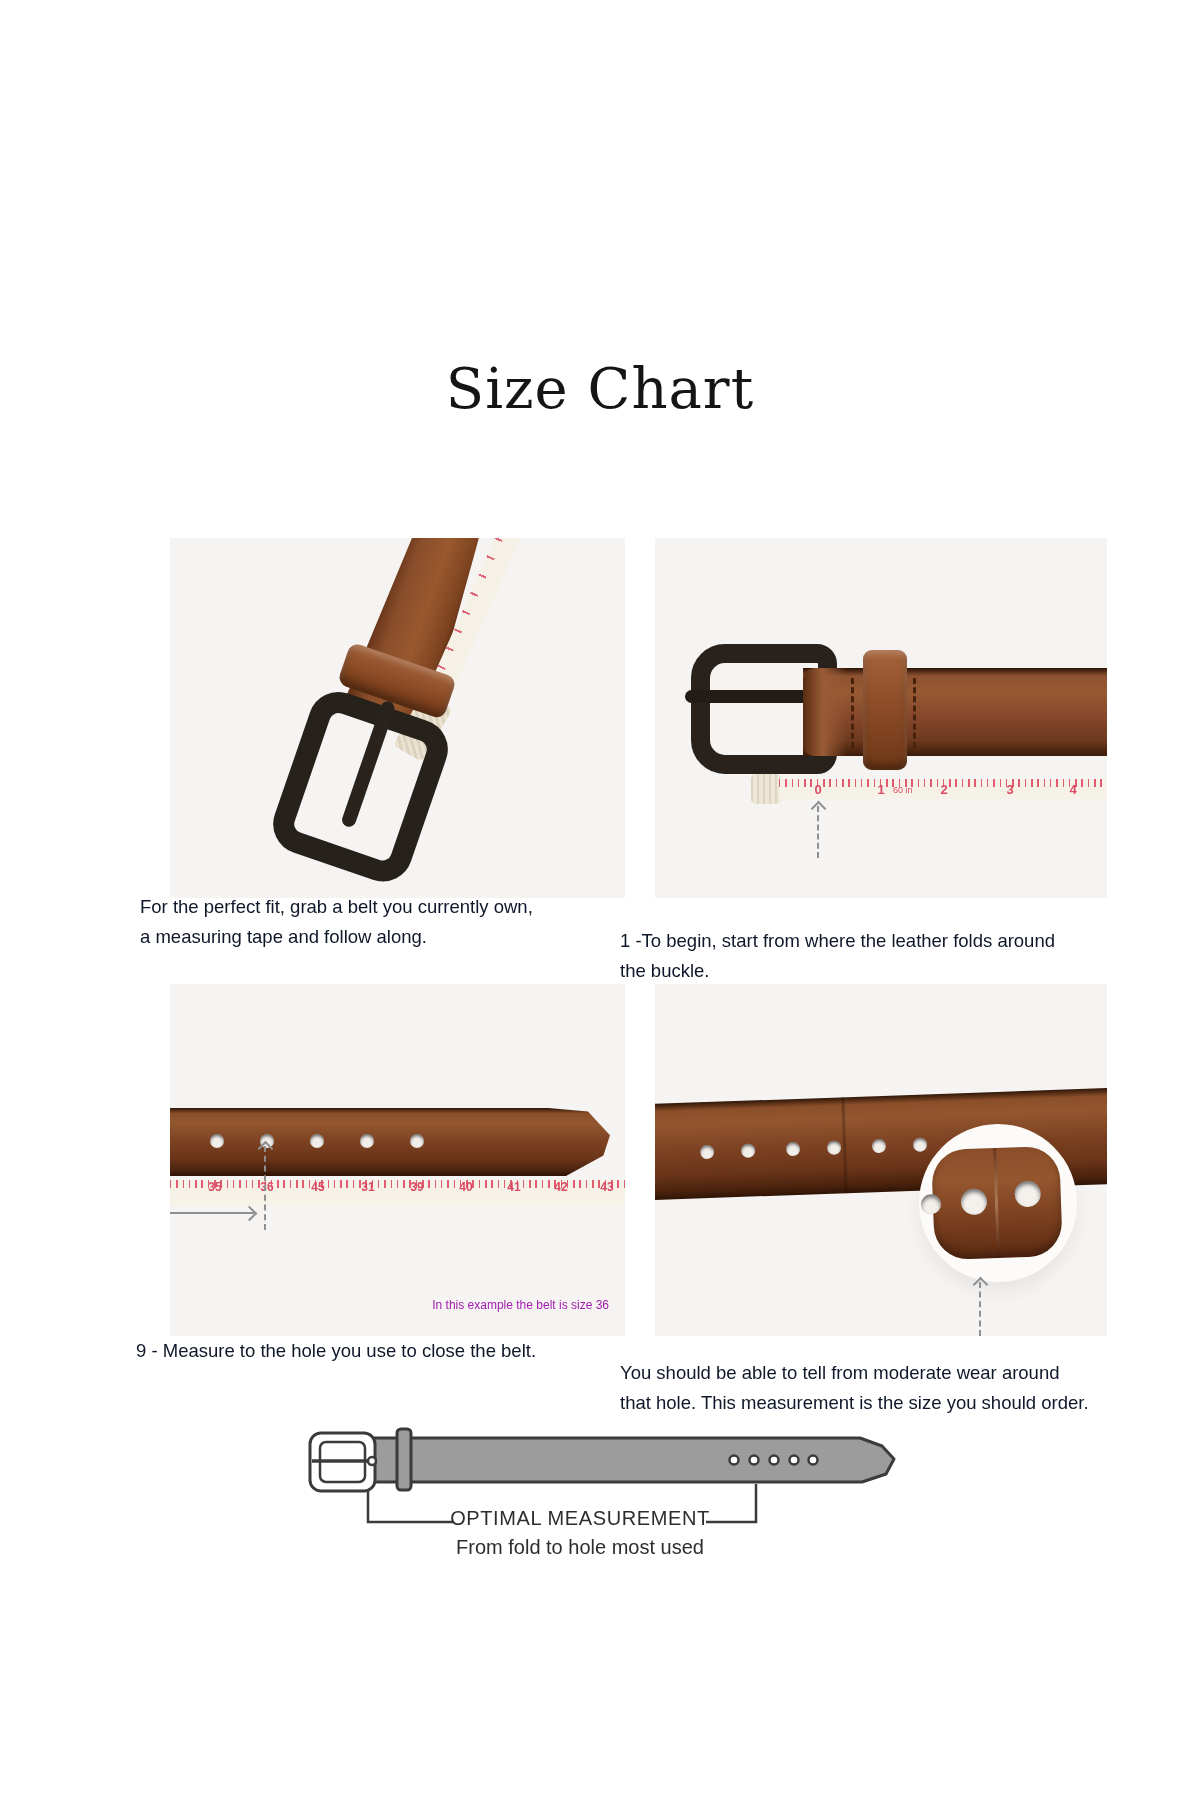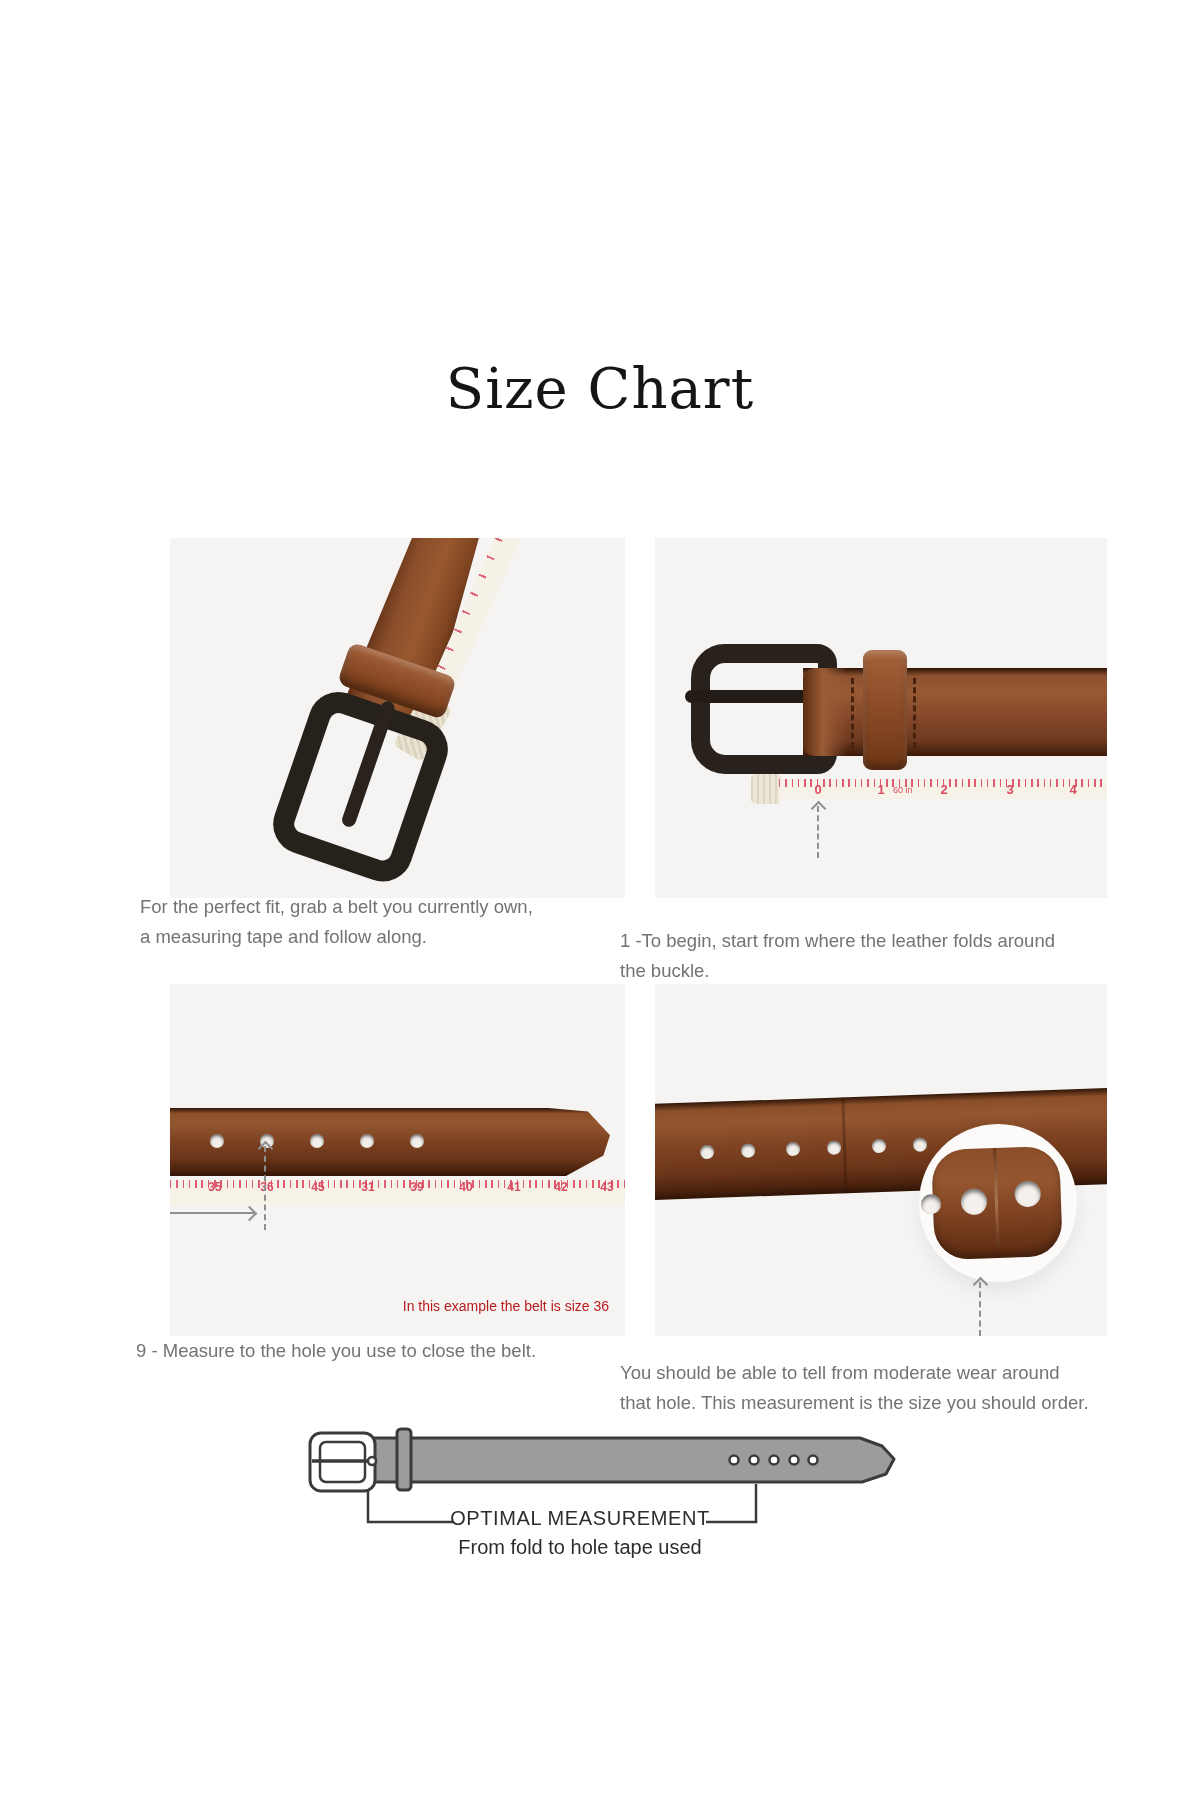--- a/index.html
+++ b/index.html
@@ -11,21 +11,21 @@
          font-family:"DejaVu Serif",serif;font-size:56px;font-weight:400;color:#151515;letter-spacing:1px;}
 
   
   .photo{position:absolute;background:#f5f4f2;overflow:hidden;}
   #p1{left:130px;top:522px;width:455px;height:360px;}
   #p2{left:615px;top:522px;width:452px;height:360px;}
   #p3{left:130px;top:968px;width:455px;height:352px;}
   #p4{left:615px;top:968px;width:452px;height:352px;}
 
   
-  .caption{position:absolute;font-size:18.5px;line-height:30px;color:#737373;white-space:pre-line;}
+  .caption{position:absolute;font-size:18.5px;line-height:30px;color:#0f172a;white-space:pre-line;}
   #cap1{left:140px;top:892px;width:480px;}
   #cap2{left:620px;top:892px;width:500px;margin-top:34px;}
   #cap3{left:136px;top:1336px;width:480px;}
   #cap4{left:620px;top:1336px;width:540px;margin-top:22px;}
 
   
   .p1-group{position:absolute;left:160px;top:-175px;width:160px;height:560px;transform:rotate(19deg);}
   .p1-strap{position:absolute;left:36px;top:0;width:88px;height:368px;
     clip-path:polygon(26% 0%,74% 0%,100% 100%,0% 100%);
     background:linear-gradient(90deg,#5f2f15 0%,#8a4e2b 25%,#99592f 55%,#7c421f 85%,#4f260f 100%);}
@@ -76,21 +76,21 @@
     clip-path:polygon(0% 0%,86% 0%,95% 5%,100% 40%,98.5% 70%,90% 100%,0% 100%);
     background:linear-gradient(180deg,#2f1608 0%,#8a4e29 8%,#935730 22%,#7c4121 50%,#6b3519 74%,#4a220e 92%,#2f1405 100%);}
   .hole{position:absolute;width:14px;height:14px;border-radius:50%;background:#f2efeb;
     box-shadow:inset 0 2px 3px rgba(0,0,0,.55);}
   .p3-tape{left:0;top:196px;width:455px;height:26px;}
   .tn3{top:196px;width:24px;font-size:12px;}
   .rarr{position:absolute;left:0;top:228px;width:84px;}
   .rarr .shaft{width:100%;height:0;border-top:2px solid #8f8f8f;}
   .rarr .tip{position:absolute;right:-1px;top:-4px;width:9px;height:9px;
     border-top:2px solid #8f8f8f;border-right:2px solid #8f8f8f;transform:rotate(45deg);}
-  .p3-note{position:absolute;right:16px;top:314px;font-size:14px;color:#b91c1c;text-align:right;}
+  .p3-note{position:absolute;right:16px;top:314px;font-size:12px;color:#a21caf;text-align:right;}
 
   
   .p4-strap{position:absolute;left:-8px;top:112px;width:468px;height:96px;transform:rotate(-2deg);
     background:linear-gradient(180deg,#2f1608 0%,#8a4e29 8%,#935730 22%,#7c4121 50%,#6b3519 74%,#4a220e 92%,#2f1405 100%);}
   .p4-seam{position:absolute;left:196px;top:0;width:3px;height:100%;background:rgba(40,15,5,.3);}
   .p4-lens{position:absolute;left:264px;top:140px;width:158px;height:158px;border-radius:50%;
     background:#fcfbfa;box-shadow:0 10px 18px rgba(0,0,0,.06);overflow:hidden;}
   .p4-patch{position:absolute;left:14px;top:24px;width:128px;height:110px;border-radius:34px;
     transform:rotate(-2deg);
     background:linear-gradient(180deg,#8d4f2a 0%,#94562f 30%,#7a3f1f 65%,#5d2b11 100%);
@@ -220,15 +220,15 @@
     <rect x="147" y="4" width="14" height="61" rx="4" fill="#9c9c9c" stroke="#3b3b3b" stroke-width="3"></rect>
     <circle cx="484" cy="35" r="4.5" fill="#ffffff" stroke="#3b3b3b" stroke-width="2.5"></circle>
     <circle cx="504" cy="35" r="4.5" fill="#ffffff" stroke="#3b3b3b" stroke-width="2.5"></circle>
     <circle cx="524" cy="35" r="4.5" fill="#ffffff" stroke="#3b3b3b" stroke-width="2.5"></circle>
     <circle cx="544" cy="35" r="4.5" fill="#ffffff" stroke="#3b3b3b" stroke-width="2.5"></circle>
     <circle cx="563" cy="35" r="4.5" fill="#ffffff" stroke="#3b3b3b" stroke-width="2.5"></circle>
     <polyline points="118,66 118,97 203,97" fill="none" stroke="#3b3b3b" stroke-width="2.5"></polyline>
     <polyline points="506,59 506,97 456,97" fill="none" stroke="#3b3b3b" stroke-width="2.5"></polyline>
   </svg>
   <div class="dlabel">OPTIMAL MEASUREMENT</div>
-  <div class="dsub">From fold to hole tape used</div>
+  <div class="dsub">From fold to hole most used</div>
 
 </div>
 
 </body></html>

